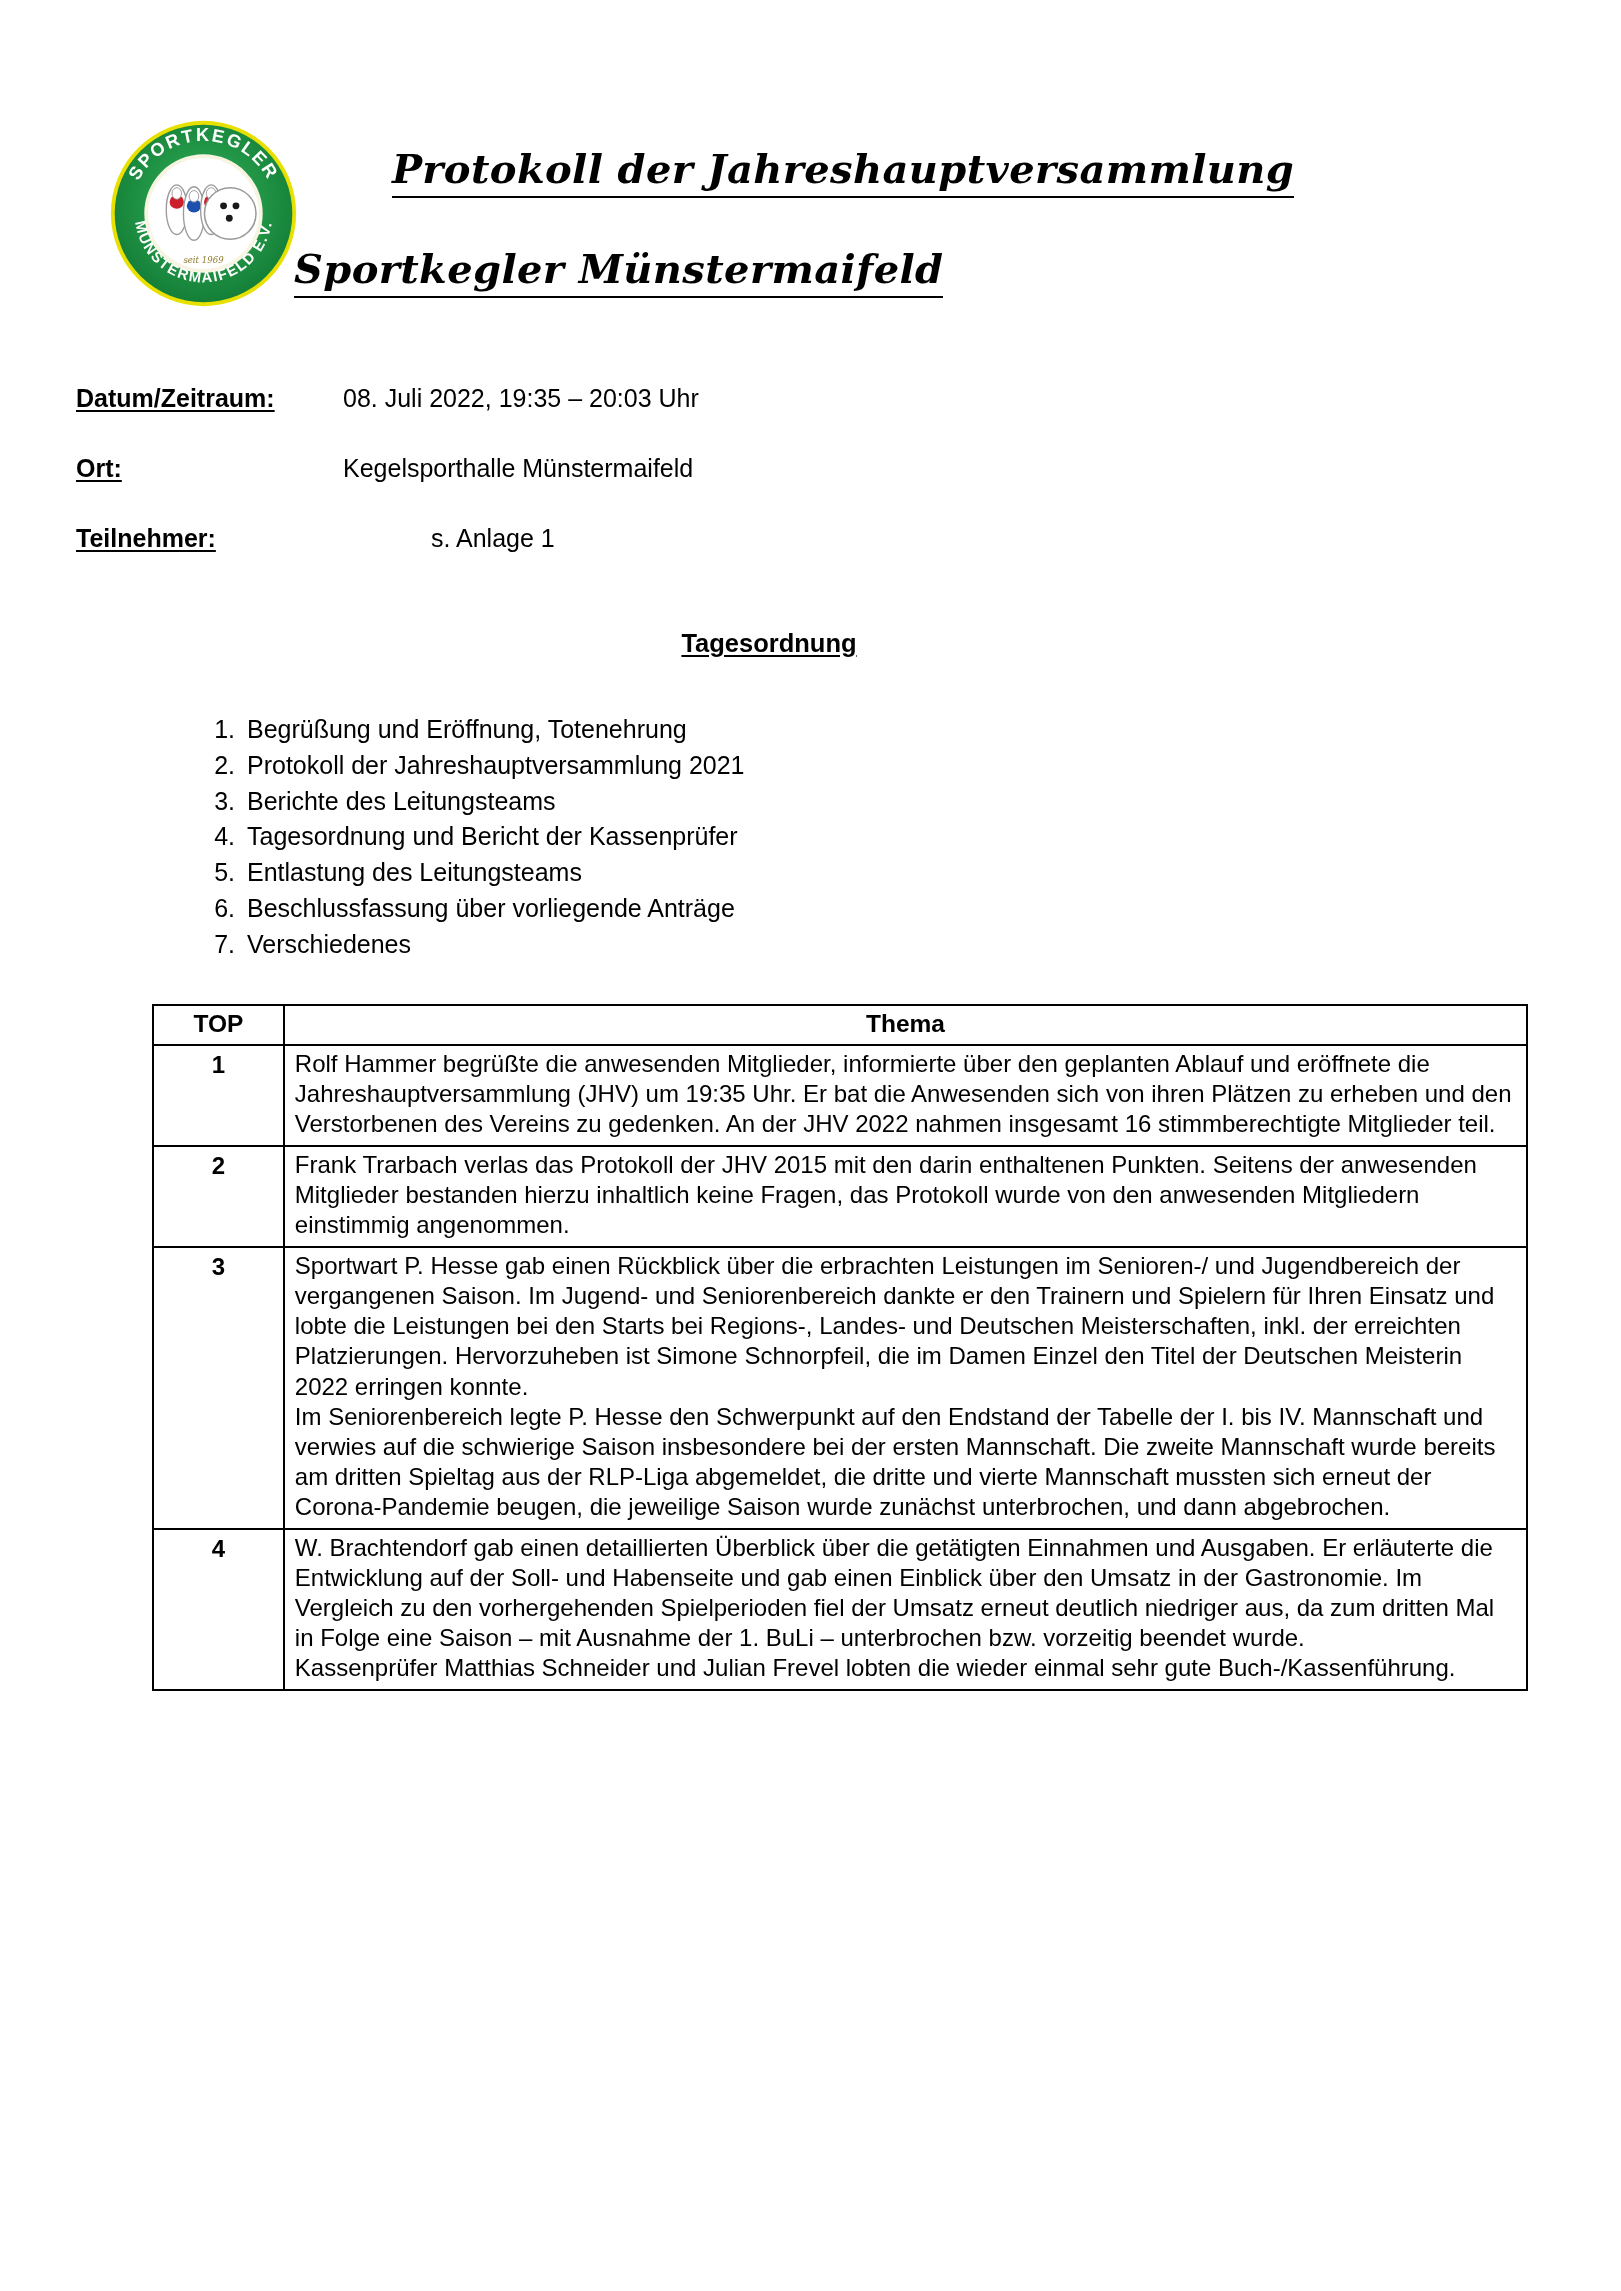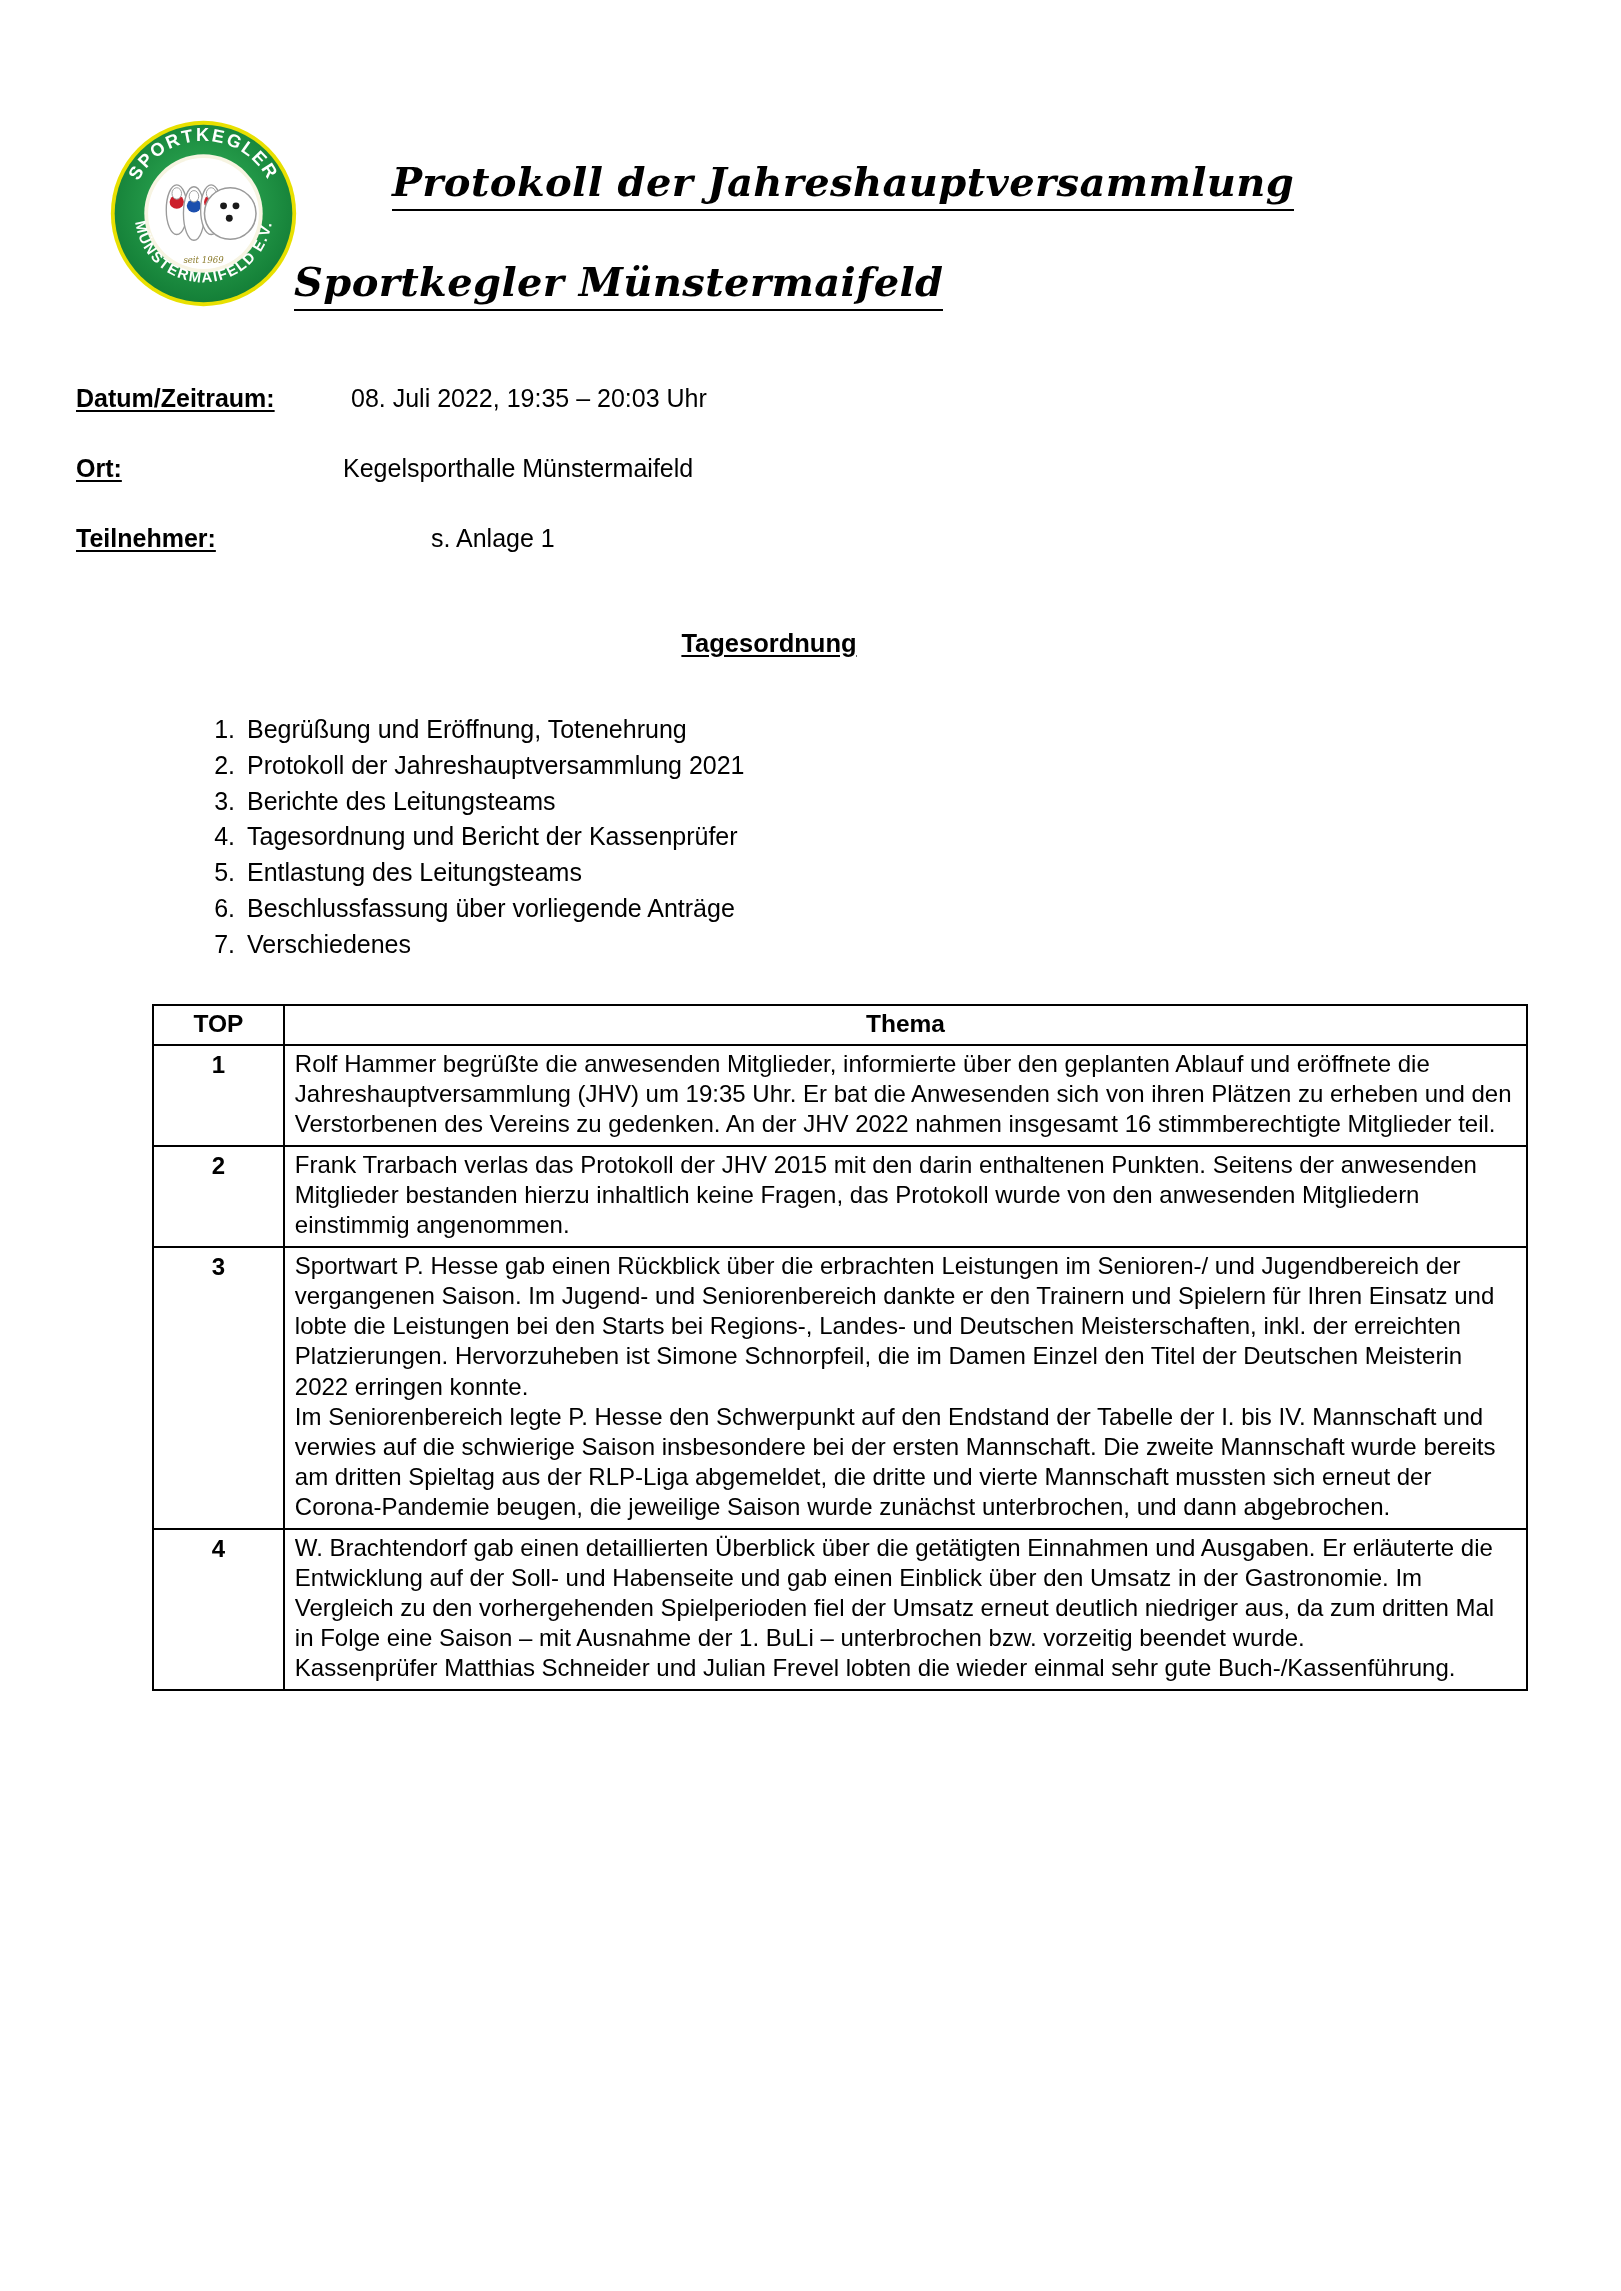--- a/index.html
+++ b/index.html
@@ -37,21 +37,21 @@
     left: 108px;
     top: 118px;
     width: 191px;
     height: 191px;
   }
   .logo svg { display: block; }
 
   .titles {
     position: absolute;
     left: 294px;
-    top: 159px;
+    top: 146px;
     width: 1098px;
     text-align: center;
   }
   .doc-title {
     font-family: "DejaVu Serif", serif;
     font-style: italic;
     font-weight: bold;
     font-size: 40px;
     letter-spacing: 0.4px;
     line-height: 1.15;
@@ -91,21 +91,21 @@
   .meta-label {
     font-weight: bold;
     text-decoration: underline;
     text-underline-offset: 2.9px;
     white-space: nowrap;
   }
   .meta-value {
     white-space: nowrap;
   }
   .meta-row-date .meta-label { width: 267px; }
-  .meta-row-date .meta-value { margin-left: 8px; text-align: center; }
+  .meta-row-date .meta-value { margin-left: 0; text-align: center; }
   .meta-row-place .meta-label { width: 267px; }
   .meta-row-place .meta-value { margin-left: 0; }
   .meta-row-participants .meta-label { width: 267px; }
   .meta-row-participants .meta-value { margin-left: 88px; }
 
   
   .agenda-heading-wrap {
     margin-top: 76px;
     text-align: center;
     padding-right: 116px;

